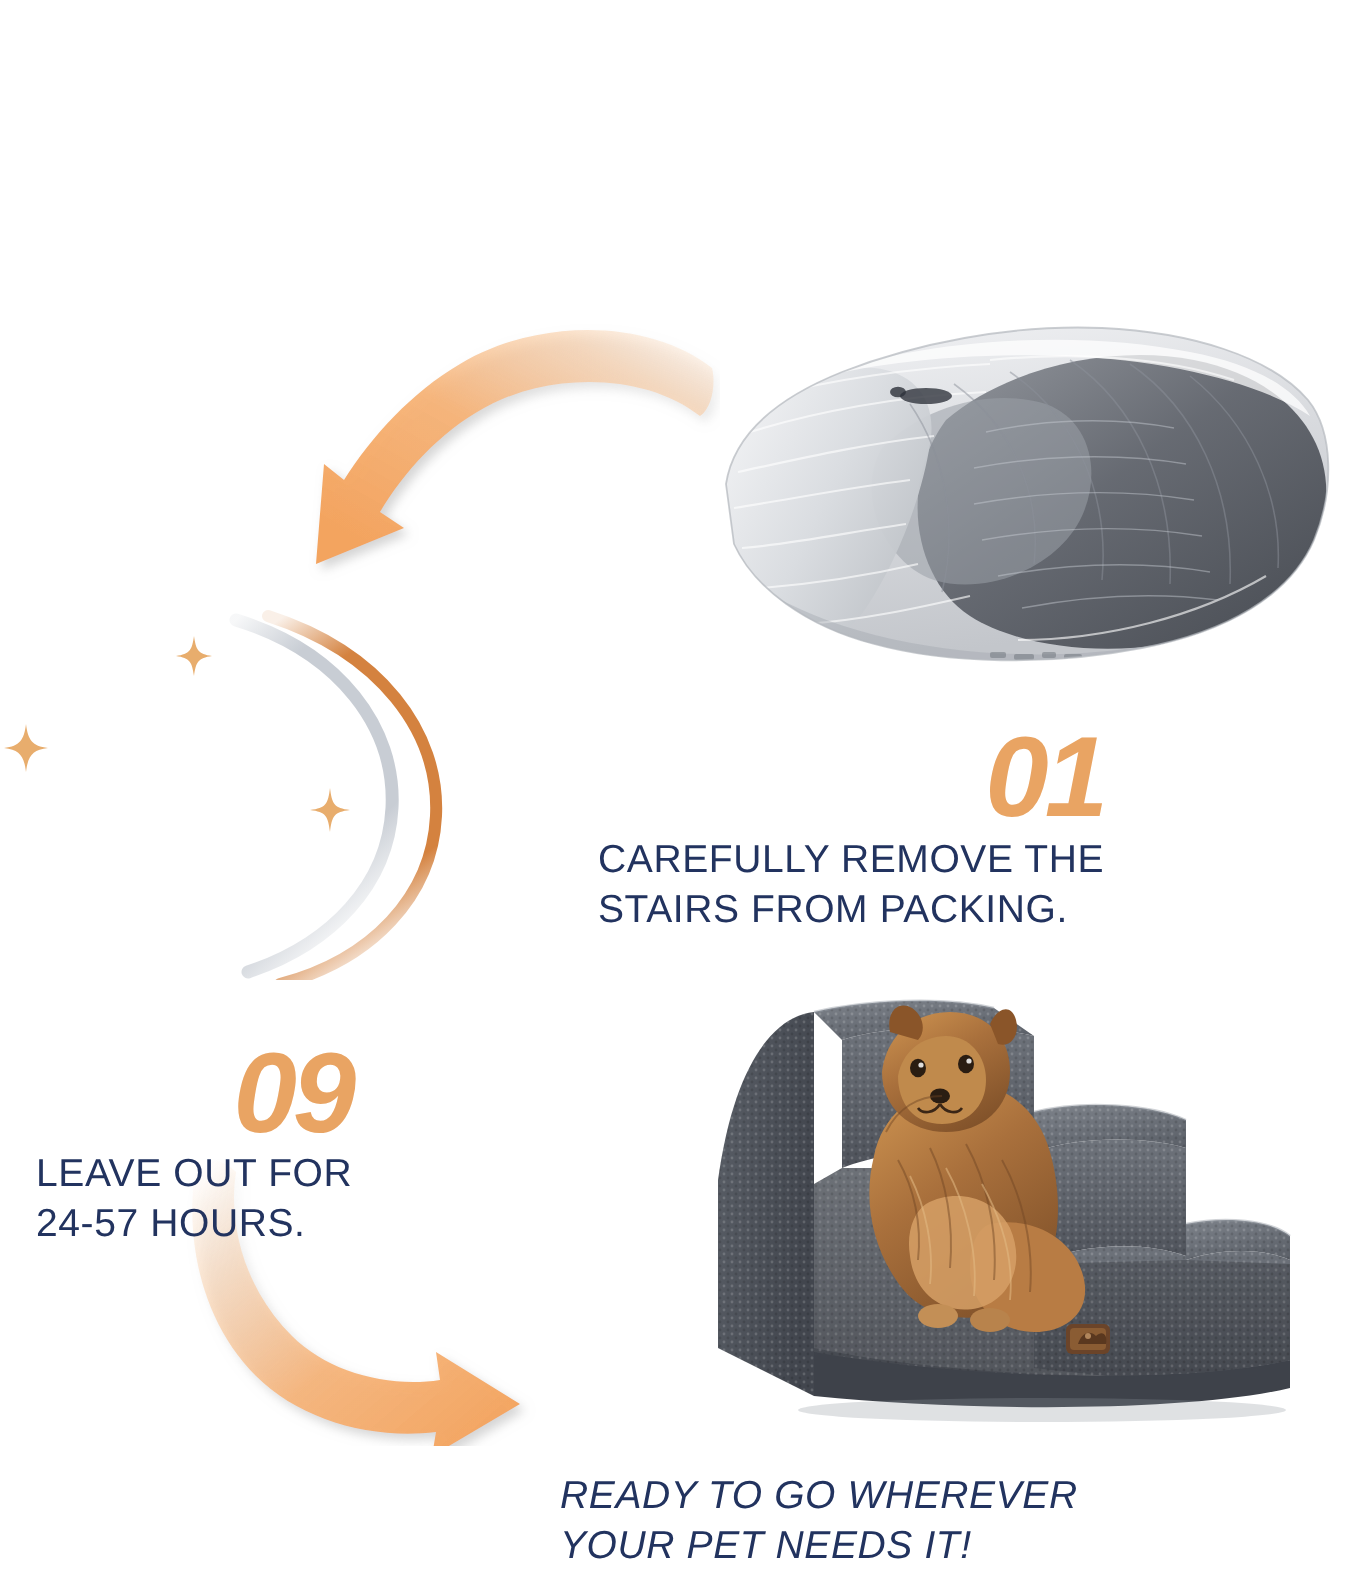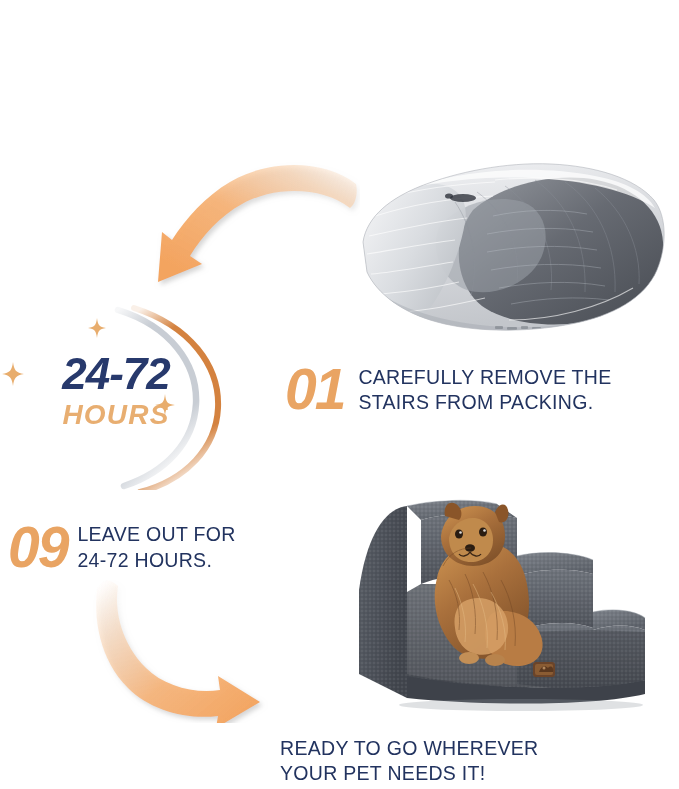--- a/index.html
+++ b/index.html
@@ -68,21 +68,21 @@
   .badge-unit {
     font-size:28px; font-weight:bold; font-style:italic;
     color:#e8ae71; letter-spacing:1.2px; line-height:1.15;
     display:block; margin-top:2px;
   }
 
   .spark { position:absolute; }
   .spark svg { display:block; }
 
   
-  .step { position:absolute; display:flex; align-items:center; }
+  .step { position:absolute; display:flex; align-items:flex-end;flex-direction:column; }
   .step-num {
     color:#e9a463;
     font-weight:bold; font-style:italic;
     line-height:0.95;
     letter-spacing:-2px;
   }
   .step-text {
     color:#22335f;
     font-size:19.5px;
     line-height:1.30;
@@ -93,21 +93,21 @@
   #step-01 { left:285px; top:362px; }
   #step-01 .step-num { font-size:57px; }
   #step-01 .step-text { margin-left:14px; margin-top:2px; }
 
   #step-02 { left:8px; top:520px; }
   #step-02 .step-num { font-size:57px; }
   #step-02 .step-text { margin-left:10px; margin-top:1px; }
 
   #step-03 { left:268px; top:735px; }
   #step-03 .step-num { font-size:57px; }
-  #step-03 .step-text { margin-left:12px; margin-top:1px; }
+  #step-03 .step-text { margin-left:12px; margin-top:1px;font-style:italic; }
 </style>
 </head>
 <body>
 
 <div class="title">
 </div>
 
 <div class="bag-photo">
   <svg viewBox="0 0 325 195" xmlns="http://www.w3.org/2000/svg">
     <defs>
@@ -401,24 +401,20 @@
           <stop offset="100%" stop-color="#d4823f" stop-opacity="0.15"></stop>
         </linearGradient>
       </defs>
 
       <path d="M118,10 C170,26 198,64 196,104 C194,142 166,172 124,186" fill="none" stroke="url(#grayArc)" stroke-width="6.5" stroke-linecap="round"></path>
 
       <path d="M134,8 C190,26 220,66 218,108 C216,148 186,180 140,192" fill="none" stroke="url(#orangeArc)" stroke-width="6" stroke-linecap="round"></path>
     </svg>
   </div>
 
-  <div class="badge-text">
-    <span class="badge-num">24-72</span>
-    <span class="badge-unit">HOURS</span>
-  </div>
 
   <span class="spark" style="left:2px; top:62px;">
     <svg width="22" height="24" viewBox="0 0 22 24">
       <path d="M11,0 C12,8 14,11 22,12 C14,13 12,16 11,24 C10,16 8,13 0,12 C8,11 10,8 11,0 Z" fill="#e8ad6d"></path>
     </svg>
   </span>
   <span class="spark" style="left:88px; top:18px;">
     <svg width="18" height="20" viewBox="0 0 18 20">
       <path d="M9,0 C10,7 11,9 18,10 C11,11 10,13 9,20 C8,13 7,11 0,10 C7,9 8,7 9,0 Z" fill="#e8ad6d"></path>
     </svg>
@@ -432,19 +428,19 @@
 
 <div class="step" id="step-01">
   <span class="step-num">01</span>
   <span class="step-text">CAREFULLY REMOVE THE
 STAIRS FROM PACKING.</span>
 </div>
 
 <div class="step" id="step-02">
   <span class="step-num">09</span>
   <span class="step-text">LEAVE OUT FOR
-24-72 HOURS.</span>
+24-57 HOURS.</span>
 </div>
 
 <div class="step" id="step-03">
   <span class="step-text">READY TO GO WHEREVER
 YOUR PET NEEDS IT!</span>
 </div>
 
 </body></html>

